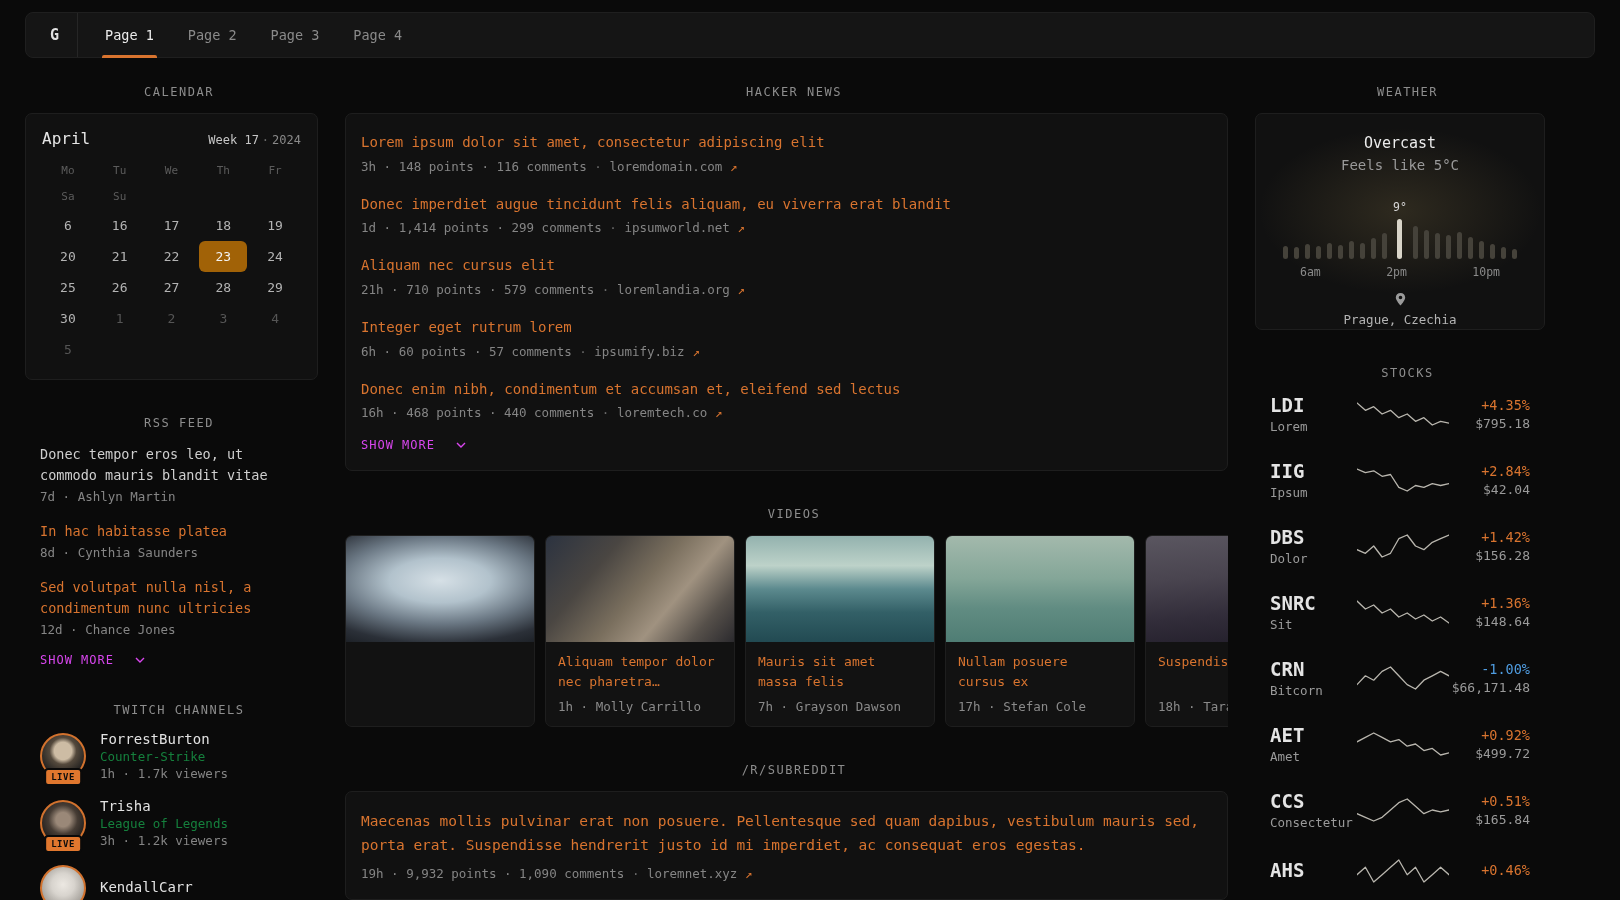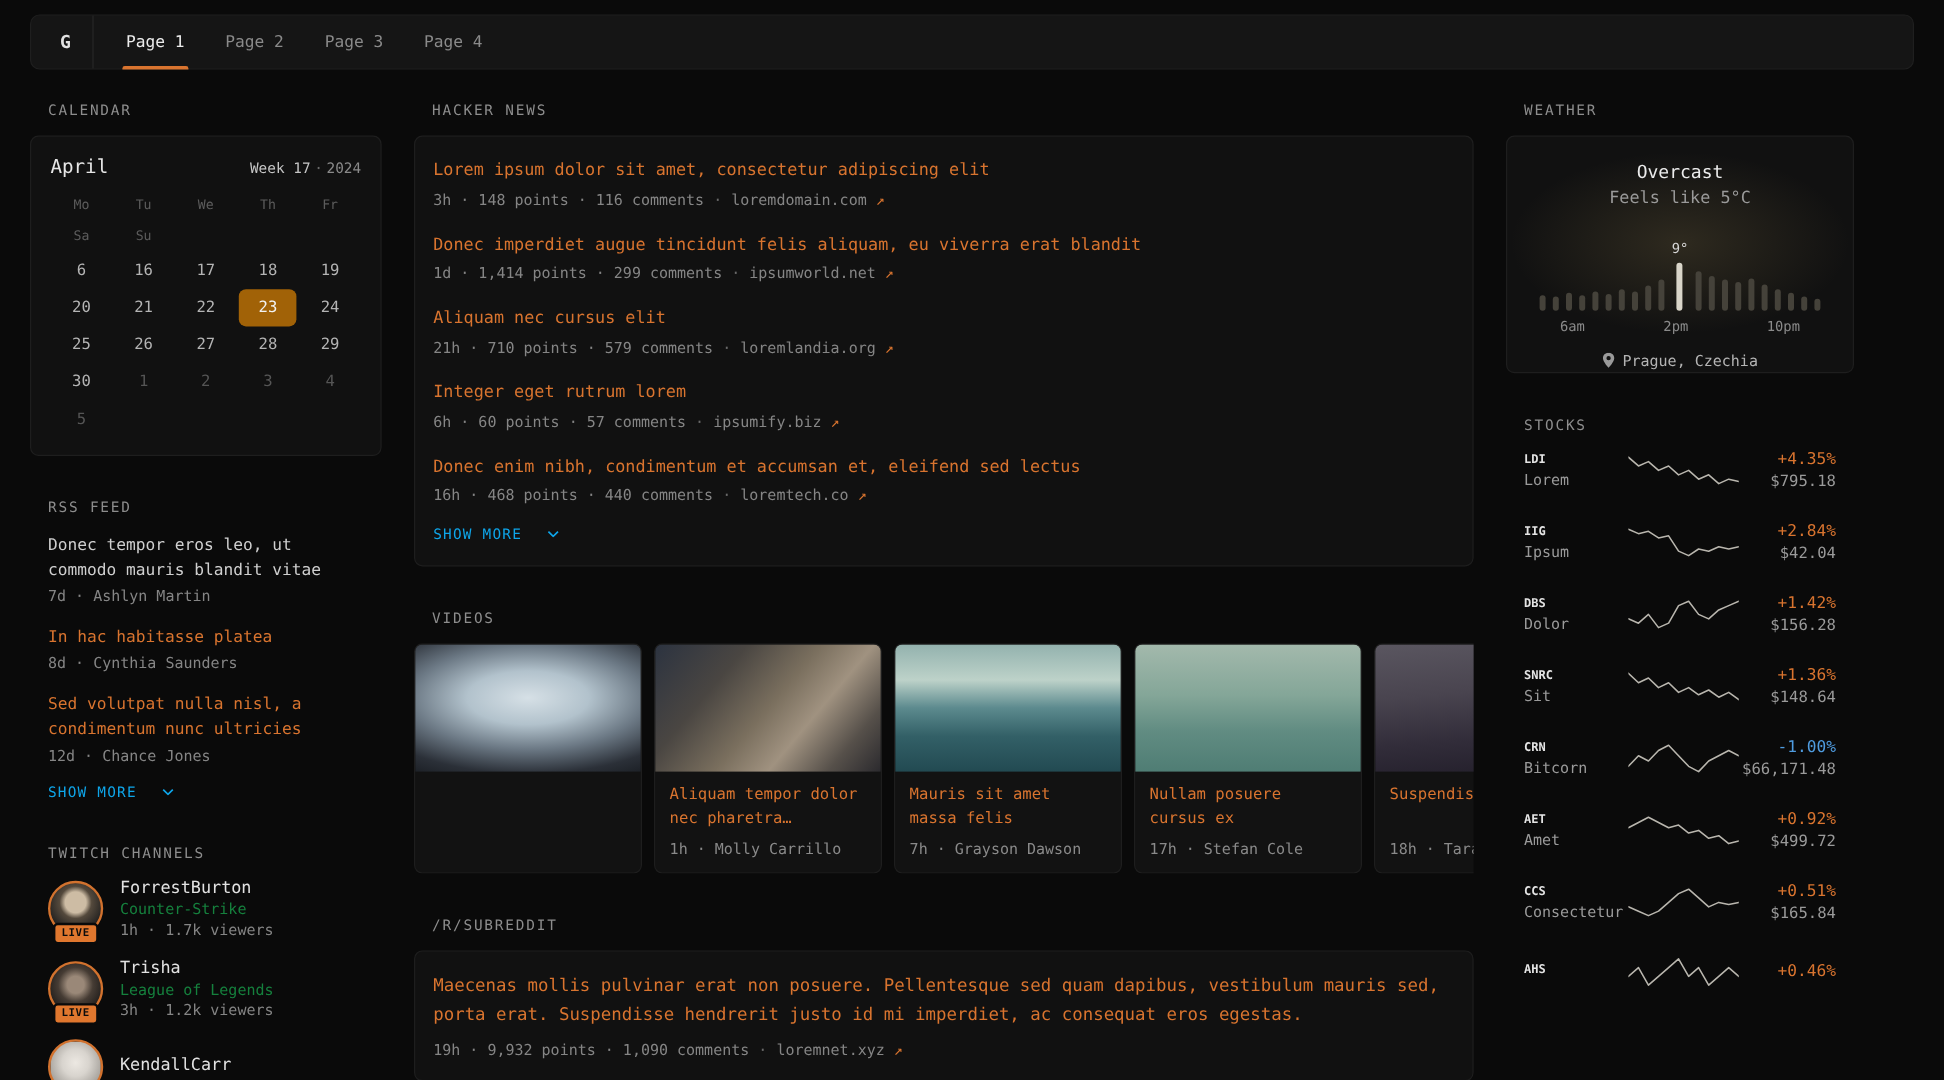--- a/index.html
+++ b/index.html
@@ -19,21 +19,21 @@
   .tab{ position:relative; display:flex; align-items:center; padding:0 17px;
         color:#8a8a8a; font-size:13.5px; cursor:pointer; }
   .tab.active{ color:#ececec; }
   .tab.active::after{ content:""; position:absolute; left:14px; right:14px; bottom:-1px;
         height:3px; background:var(--accent); border-radius:2px 2px 0 0; }
   
   .content{ display:grid; grid-template-columns:293px minmax(0,1fr) 290px;
             column-gap:27px; padding:27px 75px 0 25px; align-items:start; }
   .widget{ margin-bottom:36px; }
   .wtitle{ font-size:12px; letter-spacing:1.5px; color:#8d8d8d; font-weight:normal;
-           margin:0 0 14px 15px; }
+           margin:0 0 14px 15px;text-align:center; }
   .card{ background:#111111; border:1px solid #1e1e1e; border-radius:7px; }
   .pad{ padding:0 15px; }
   .sep{ color:#6a6a6a; }
   .ext-arrow{ color:var(--accent); }
   
   .cal-card{ padding:15px 16px 14px; }
   .cal-head{ display:flex; justify-content:space-between; align-items:baseline; margin-bottom:10px; }
   .cal-month{ font-size:16px; color:#e6e6e6; }
   .cal-weekinfo{ font-size:12px; }
   .cal-week{ color:#c6c6c6; }
@@ -45,21 +45,21 @@
             border-radius:6px; margin:0 2px; }
   .cal-day.dim{ color:#555555; }
   .cal-day.selected{ background:#a16207; color:#f2f2f2; }
   
   .feed-list{ display:flex; flex-direction:column; gap:17px; }
   .feed-headline{ font-size:13.5px; line-height:1.55; color:#cfcfcf; cursor:pointer; }
   .feed-headline.accent{ color:var(--accent); }
   .feed-meta{ font-size:12.5px; color:#858585; margin-top:3px; }
   .domain{ color:#858585; cursor:pointer; }
   .show-more{ display:inline-flex; align-items:center; gap:21px; font-size:12px; letter-spacing:1px;
-              color:#0ea5e9; margin-top:16px; cursor:pointer; }
+              color:#d946ef; margin-top:16px; cursor:pointer; }
   .hn-card{ padding:18px 15px; }
   .hn-list{ gap:20px; }
   .hn-headline{ font-size:14px; }
   .hn-meta{ margin-top:5px; }
   .sub-card{ padding:18px 15px; }
   .sub-headline{ font-size:14.5px; line-height:1.65; }
   .sub-meta{ margin-top:8px; }
   
   .tw-list{ display:flex; flex-direction:column; gap:17px; }
   .tw-row{ display:flex; gap:14px; align-items:center; cursor:pointer; }
@@ -88,26 +88,26 @@
   .w-cond{ font-size:15px; color:#ececec; }
   .w-feels{ font-size:14px; color:#9a9a9a; margin-top:5px; }
   .w-bars{ display:flex; align-items:flex-end; justify-content:center; gap:6px; height:72px; margin-top:14px; }
   .w-bar-col{ display:flex; flex-direction:column; align-items:center; justify-content:flex-end; }
   .w-bar-label{ font-size:11.5px; color:#d6d6d6; margin-bottom:5px; min-height:14px; }
   .w-bar{ width:5px; border-radius:3px; background:#45423a; }
   .w-bar.cur{ background:#d9d5c9; }
   .w-times{ display:flex; justify-content:space-between; padding:0 28px; margin-top:6px;
             font-size:11.5px; color:#8a8a8a; }
   .w-loc{ margin-top:14px; display:flex; align-items:center; justify-content:center; gap:6px;
-          font-size:12.5px; color:#b4b4b4; }
+          font-size:12.5px; color:#b4b4b4;flex-direction:column; }
   
   .stocks-list{ display:flex; flex-direction:column; gap:26px; }
   .stock-row{ display:flex; align-items:center; }
   .stock-id{ flex:0 0 84px; }
-  .stock-sym{ font-size:10px; color:#e4e4e4; font-weight:bold; }
+  .stock-sym{ font-size:19px; color:#e4e4e4; font-weight:bold; }
   .stock-name{ font-size:12.5px; color:#9a9a9a; margin-top:3px; }
   .stock-spark{ flex:1; display:flex; justify-content:center; color:#b9b6ae; }
   .stock-right{ flex:0 0 auto; min-width:78px; text-align:right; }
   .stock-change{ font-size:13.5px; color:var(--accent); }
   .stock-change.neg{ color:var(--neg); }
   .stock-price{ font-size:13px; color:#9a9a9a; margin-top:3px; }
   .chev{ stroke:#9a9a9a; }
 </style>
 </head>
 <body>

